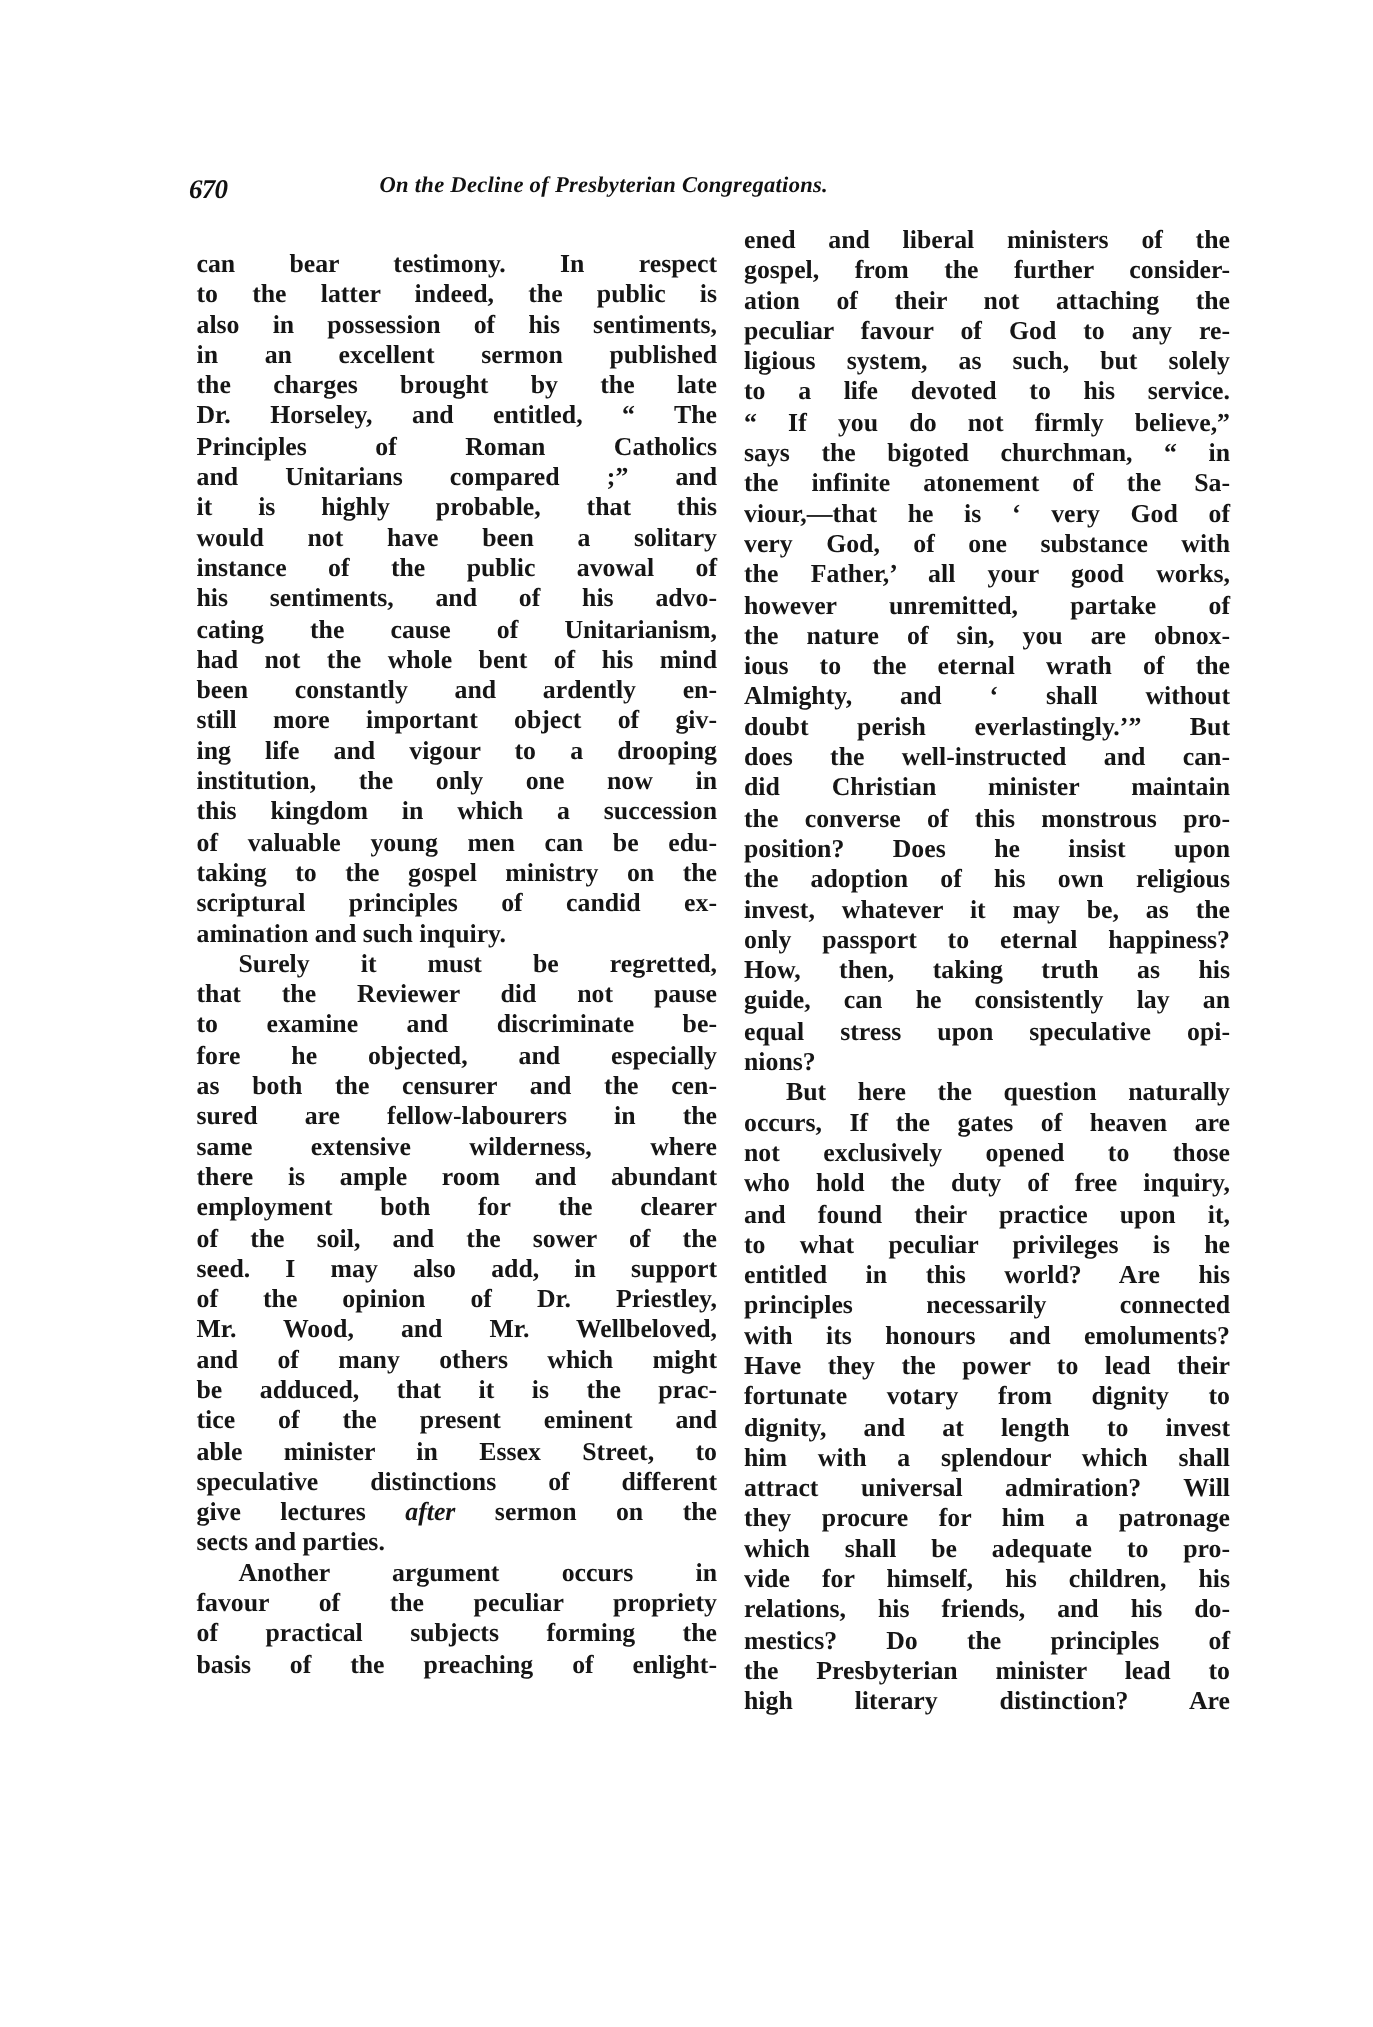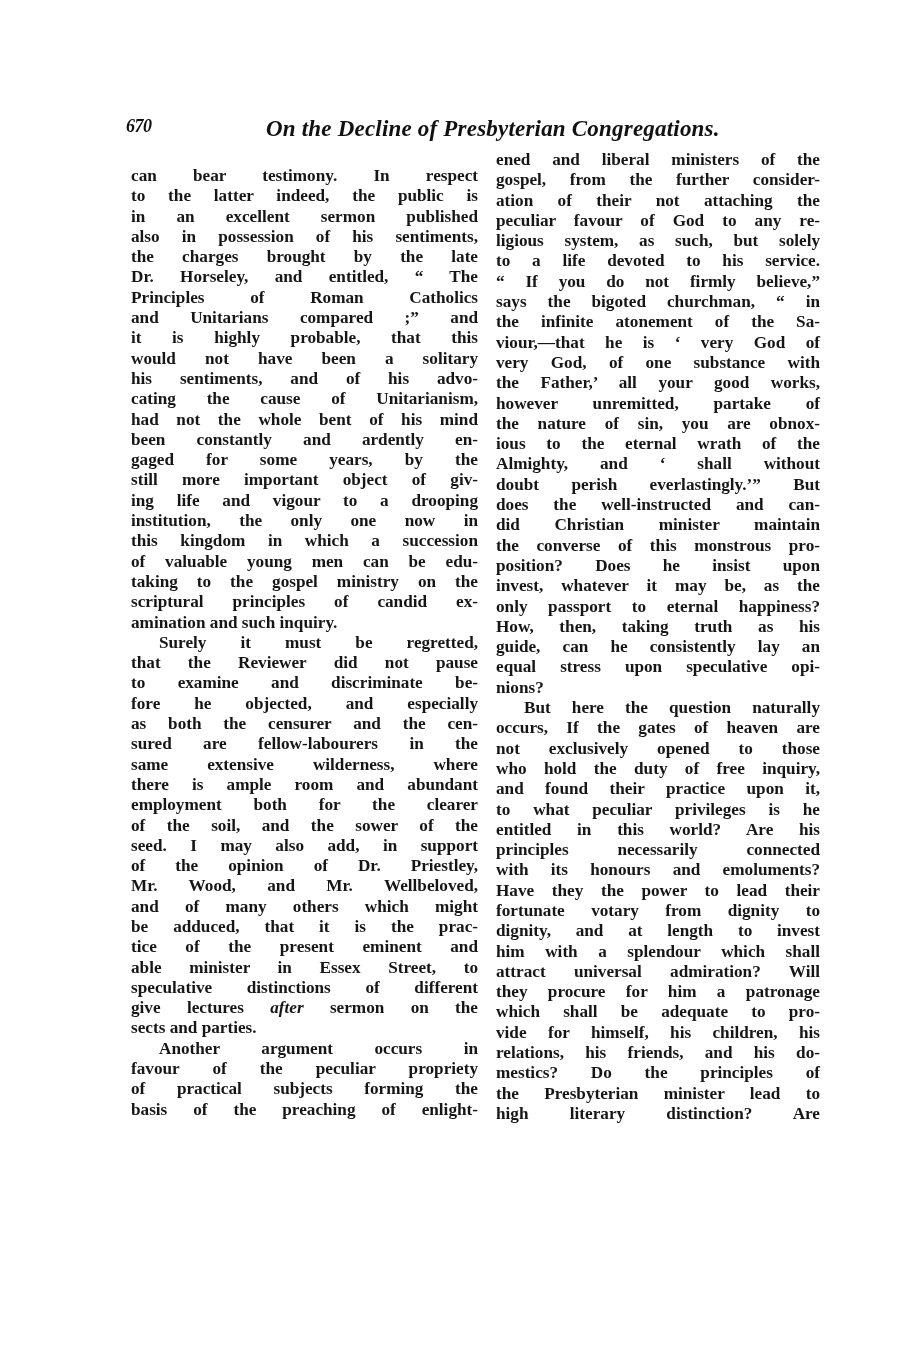--- a/index.html
+++ b/index.html
@@ -1,21 +1,21 @@
 <!DOCTYPE html>
 <html><head>
 <meta charset="utf-8">
 <style>
   html, body { margin: 0; padding: 0; background: #ffffff; }
   body { width: 915px; height: 1351px; position: relative; overflow: hidden;
          font-family: "DejaVu Serif", "Liberation Serif", serif; color: #111; }
   .header { position: absolute; top: 116px; left: 126px; width: 700px; height: 28px; }
   .page-number { position: absolute; left: 0; top: 0; font-size: 18px; font-weight: bold; font-style: italic;
                  font-family: "Liberation Serif", serif; letter-spacing: -0.5px; }
-  .running-title { position: absolute; left: 140px; top: 0; font-size: 23px; font-weight: bold; font-style: italic;
+  .running-title { position: absolute; left: 127px; top: 0; font-size: 15px; font-weight: bold; font-style: italic;
                    font-family: "Liberation Serif", serif; letter-spacing: 0.2px; white-space: nowrap; }
   .column { position: absolute; top: 150px; }
   .col-left { left: 131px; width: 347px; margin-top: 16px; }
   .col-right { left: 496px; width: 324px; }
   .line { display: block; height: 20.3px; line-height: 20.3px; font-size: 17.2px; white-space: nowrap;
           font-family: "Liberation Serif", serif; font-weight: bold; text-align: justify; text-align-last: justify;
           color: #161616; }
   .line.last { text-align-last: left; }
   .line.short-indent { padding-left: 28px; }
   .emph { font-style: italic; }
@@ -24,33 +24,33 @@
 <body>
 
 <div class="header">
   <span class="page-number">670</span>
   <span class="running-title">On the Decline of Presbyterian Congregations.</span>
 </div>
 
 <div class="column col-left">
   <span class="line">can bear testimony.   In respect</span>
   <span class="line">to the latter indeed, the public is</span>
+  <span class="line">also in possession of his sentiments,</span>
   <span class="line">in an excellent sermon published</span>
-  <span class="line">also in possession of his sentiments,</span>
   <span class="line">the charges brought by the late</span>
   <span class="line">Dr. Horseley, and entitled, “ The</span>
   <span class="line">Principles of Roman Catholics</span>
   <span class="line">and Unitarians compared ;”  and</span>
   <span class="line">it is highly probable, that this</span>
   <span class="line">would not have been a solitary</span>
+  <span class="line">instance of the public avowal of</span>
   <span class="line">his sentiments, and of his advo-</span>
   <span class="line">cating the cause of Unitarianism,</span>
   <span class="line">had not the whole bent of his mind</span>
   <span class="line">been constantly and ardently en-</span>
-  <span class="line">gaged for some years, by the</span>
   <span class="line">still more important object of giv-</span>
   <span class="line">ing life and vigour to a drooping</span>
   <span class="line">institution, the only one now in</span>
   <span class="line">this kingdom in which a succession</span>
   <span class="line">of valuable young men can be edu-</span>
   <span class="line">taking to the gospel ministry on the</span>
   <span class="line">scriptural principles of candid ex-</span>
   <span class="line last">amination and such inquiry.</span>
   <span class="line short-indent">Surely it must be regretted,</span>
   <span class="line">that the Reviewer did not pause</span>
@@ -93,20 +93,21 @@
   <span class="line">the Father,’ all your good works,</span>
   <span class="line">however unremitted, partake of</span>
   <span class="line">the nature of sin, you are obnox-</span>
   <span class="line">ious to the eternal wrath of the</span>
   <span class="line">Almighty, and ‘ shall without</span>
   <span class="line">doubt perish everlastingly.’” But</span>
   <span class="line">does the well-instructed and can-</span>
   <span class="line">did Christian minister maintain</span>
   <span class="line">the converse of this monstrous pro-</span>
   <span class="line">position?   Does he insist upon</span>
+  <span class="line">the adoption of his own religious</span>
   <span class="line">invest, whatever it may be, as the</span>
   <span class="line">only passport to eternal happiness?</span>
   <span class="line">How, then, taking truth as his</span>
   <span class="line">guide, can he consistently lay an</span>
   <span class="line">equal stress upon speculative opi-</span>
   <span class="line last">nions?</span>
   <span class="line short-indent">But here the question naturally</span>
   <span class="line">occurs, If the gates of heaven are</span>
   <span class="line">not exclusively opened to those</span>
   <span class="line">who hold the duty of free inquiry,</span>

